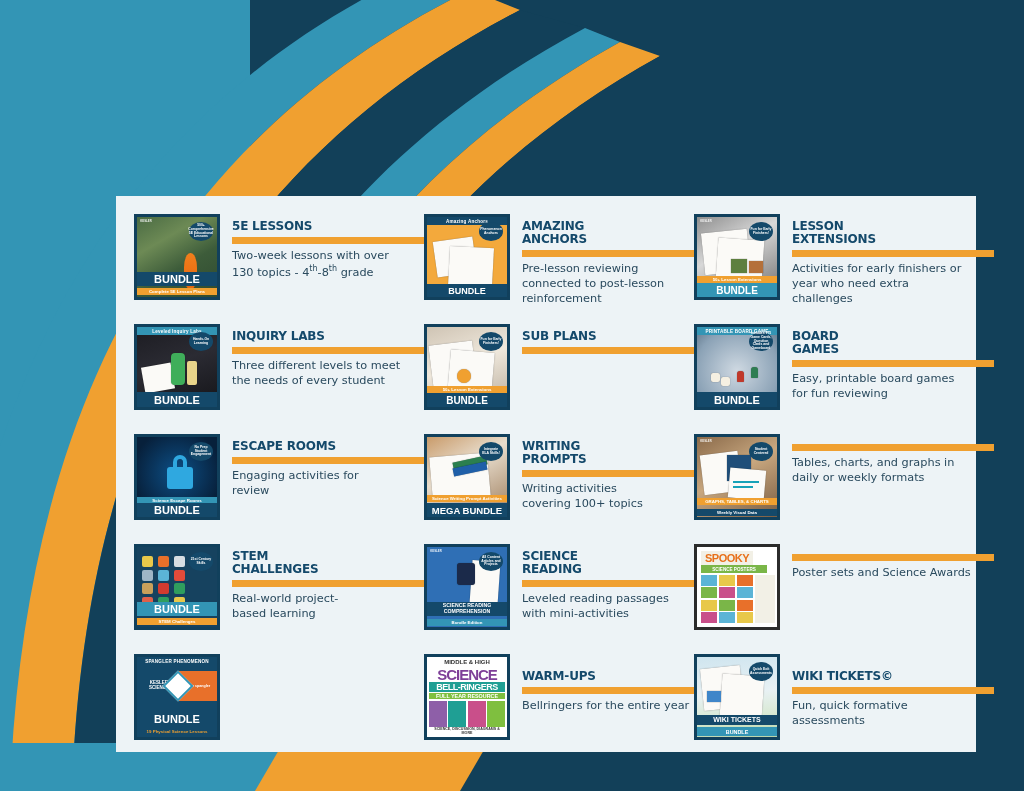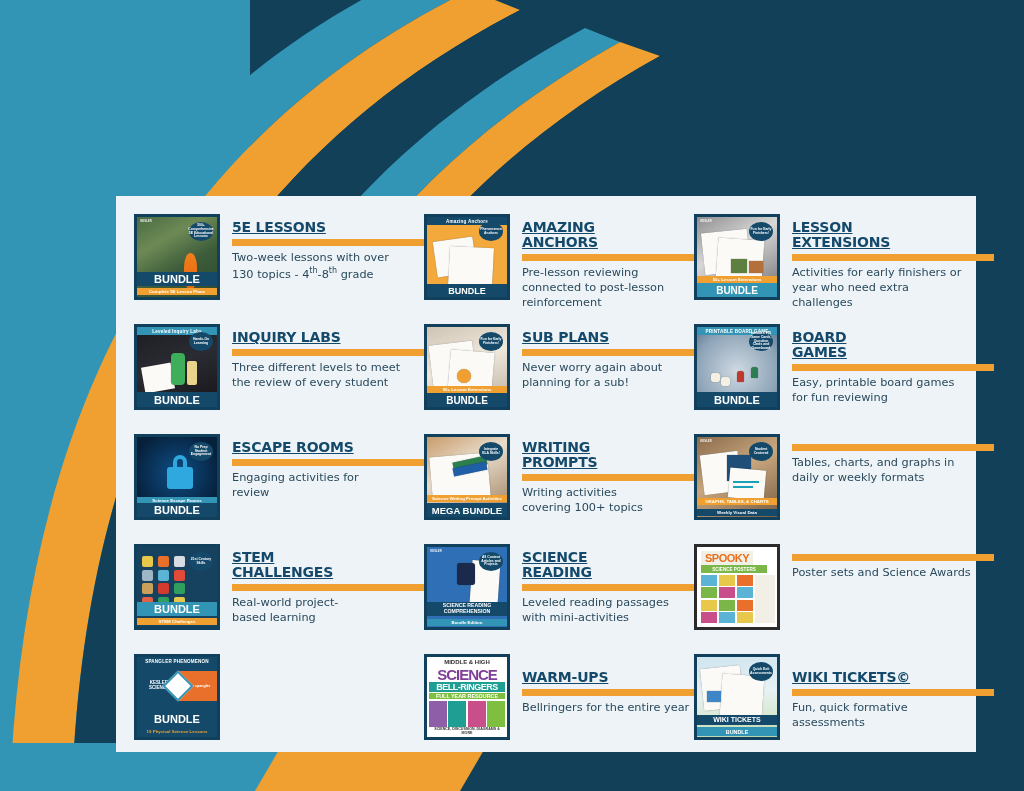--- a/index.html
+++ b/index.html
@@ -106,25 +106,24 @@
     width: 12px; height: 8px;
     font-size: 2.8px; color: #fff; font-weight: bold;
     line-height: 1.05; text-align: center; z-index: 4; opacity: .9;
   }
 
   .info { flex: 1 1 auto; padding-left: 12px; padding-top: 6px; min-width: 0; }
   .card-title {
     color: #14496b;
     font-family: "DejaVu Sans", sans-serif;
     font-weight: bold;
-    font-size: 14px;
+    font-size: 12px;
     line-height: 1.08;
     text-transform: uppercase;
     letter-spacing: -0.2px;
-    text-decoration: underline;
   }
   .rule { height: 7px; background: #f0a030; margin: 4px 0 5px 0; }
   .card-desc {
     color: #2a4a5e;
     font-size: 11.3px;
     line-height: 1.32;
     font-family: "DejaVu Sans", sans-serif;
   }
   .card-desc sup { font-size: 8px; }
 
@@ -267,44 +266,40 @@
             <div class="toprow" style="background:#3395b5">Leveled Inquiry Labs</div>
             <div class="badge">Hands-On Learning</div>
             <div class="band" style="bottom:0;background:#14496a;font-size:11px;padding:1.5px 0">BUNDLE</div>
           </div>
         </div>
         <div class="info">
           <div class="card-title">INQUIRY LABS</div>
           <div class="rule"></div>
           <div class="card-desc">
             <span>Three different levels to meet</span><br>
-            <span>the review of every student</span>
+            <span>the needs of every student</span>
           </div>
         </div>
       </div>
 
       <div class="card">
         <div class="thumb-wrap">
           <div class="thumb">
             <div class="art g-sub"></div>
             <div class="paper" style="left:4px;top:16px;width:44px;height:46px;transform:rotate(-7deg)"></div>
             <div class="paper" style="left:22px;top:24px;width:44px;height:44px;transform:rotate(5deg)"></div>
             <div class="paper" style="left:30px;top:42px;width:14px;height:14px;background:#f0a030;border-radius:50%"></div>
             <div class="badge">Fun for Early Finishers!</div>
             <div class="cap" style="bottom:14px;background:#f0a030">50+ Lesson Extensions</div>
             <div class="band" style="bottom:0;background:#14496a;font-size:10px;padding:1.5px 0">BUNDLE</div>
           </div>
         </div>
         <div class="info">
           <div class="card-title">SUB PLANS</div>
           <div class="rule"></div>
-          <div class="card-desc">
-            <span>Never worry again about</span><br>
-            <span>planning for a sub!</span>
-          </div>
         </div>
       </div>
 
       <div class="card">
         <div class="thumb-wrap">
           <div class="thumb">
             <div class="art g-board"></div>
             <div class="paper" style="left:14px;top:46px;width:9px;height:9px;background:#f5f0e2;border-radius:2px"></div>
             <div class="paper" style="left:24px;top:50px;width:9px;height:9px;background:#f5f0e2;border-radius:2px"></div>
             <div class="paper" style="left:40px;top:44px;width:7px;height:11px;background:#c0392b;border-radius:3px 3px 1px 1px"></div>

